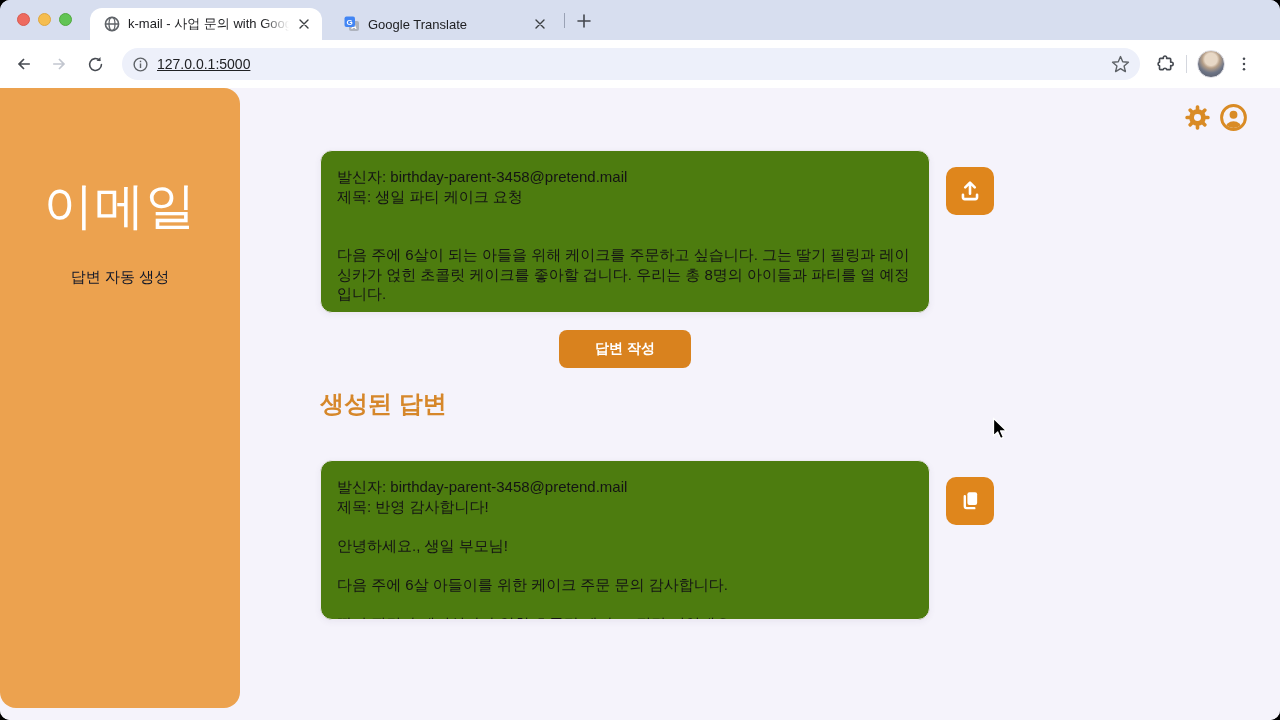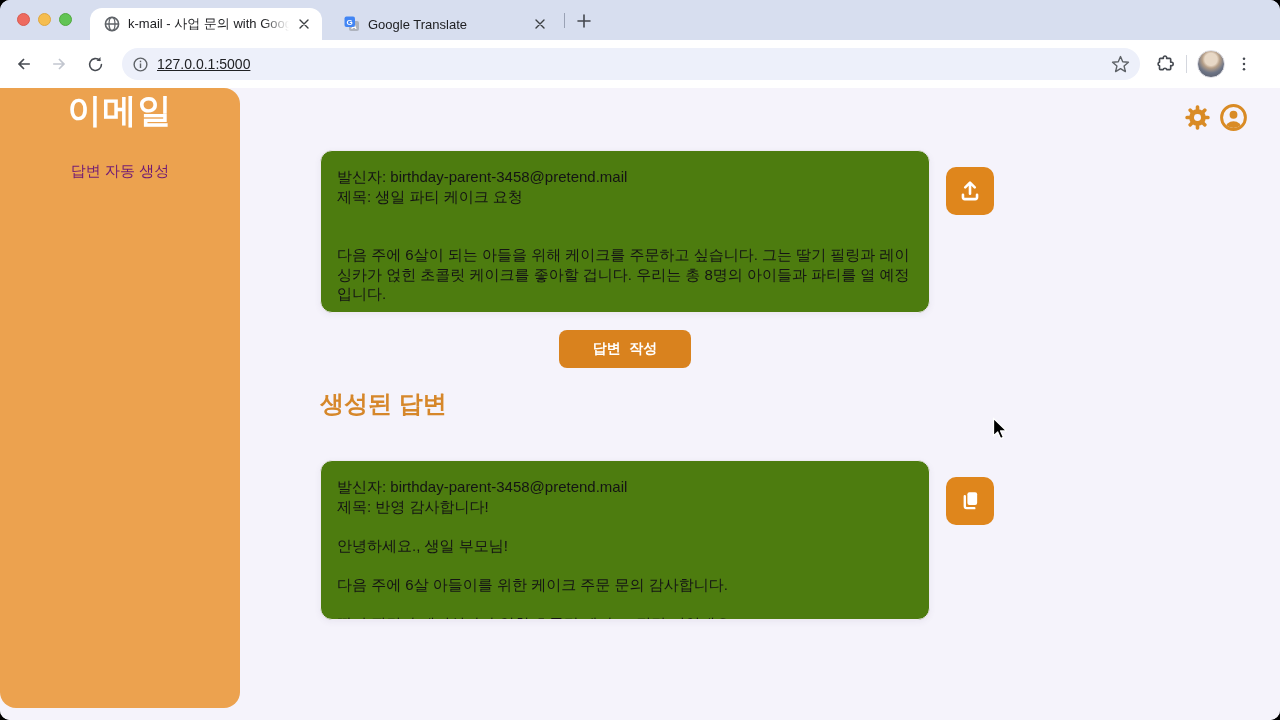--- a/index.html
+++ b/index.html
@@ -31,36 +31,36 @@
   .nav-btn.reload { margin-left:8px; }
   .omnibox { margin-left:13px; width:1018px; height:32px; background:#EDF0FA; border-radius:16px; display:flex; align-items:center; padding:0 10px; }
   .omnibox .url { font-size:14px; color:#202124; margin-left:8px; flex:1 1 auto;text-decoration:underline; }
   .toolbar .right { display:flex; align-items:center; margin-left:14px; gap:10px; }
   .toolbar-divider { width:1px; height:18px; background:#d4d7de; }
   .avatar { width:28px; height:28px; border-radius:50%; background:radial-gradient(circle at 50% 32%, #e8d8c6 0 28%, #b7a089 40%, #6e7586 62%, #4d5260 100%); border:1px solid #e0e0e6; }
 
   
   .content { position:absolute; left:0; top:88px; width:1280px; height:632px; background:#F5F3FB; }
   .sidebar { position:absolute; left:0; top:0; width:240px; height:620px; background:#ECA24F; border-radius:0 16px 16px 16px; text-align:center; }
-  .sidebar-title { font-size:34px; font-weight:bold; color:#fff; letter-spacing:1px; }
-  .sidebar-subtitle { margin-top:28px; font-size:15px; color:#701a75; }
+  .sidebar-title { margin-top:85px; font-size:50px; font-weight:normal; color:#fff; letter-spacing:1px; }
+  .sidebar-subtitle { margin-top:28px; font-size:15px; color:#0f172a; }
 
   .header-icons { position:absolute; left:1184px; top:16px; display:flex; gap:9px; }
   .hicon { width:27px; height:27px; }
 
   .card { position:absolute; left:320px; width:610px; background:#4d7c0f; border:1px solid #EEE9F0; border-radius:12px; box-shadow:0 2px 6px rgba(80,70,110,0.07); padding:16px; overflow:hidden; font-size:15px; color:#141414; }
   .card .line { line-height:19.5px; min-height:19.5px; }
   .card.incoming { top:62px; height:163px; }
   .card.generated { top:372px; height:160px; }
 
   .icon-btn { position:absolute; left:946px; width:48px; height:48px; border:none; border-radius:10px; background:#DF861C; display:flex; align-items:center; justify-content:center; cursor:pointer; }
   .icon-btn.upload { top:79px; }
   .icon-btn.copy { top:389px; }
 
-  .compose-btn { position:absolute; left:559px; top:242px; width:132px; height:38px; border:none; border-radius:8px; background:#D9821E; color:#fff; font-weight:bold; font-size:14px; font-family:Liberation Mono, monospace; cursor:pointer; }
+  .compose-btn { position:absolute; left:559px; top:242px; width:132px; height:38px; border:none; border-radius:8px; background:#D9821E; color:#fff; font-weight:bold; font-size:14px; font-family:Liberation Sans, sans-serif; cursor:pointer; }
 
   .generated-title { position:absolute; left:320px; top:300px; font-size:24px; font-weight:bold; color:#D6872A; }
 
   .cursor { position:absolute; left:904px; top:329px; pointer-events:none; }
 
   svg { display:block; }
 </style>
 </head>
 <body>
 

